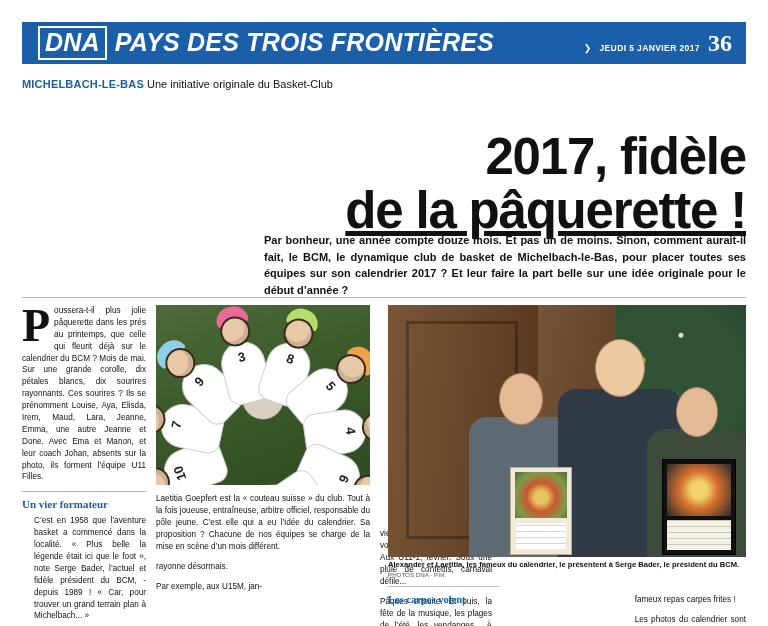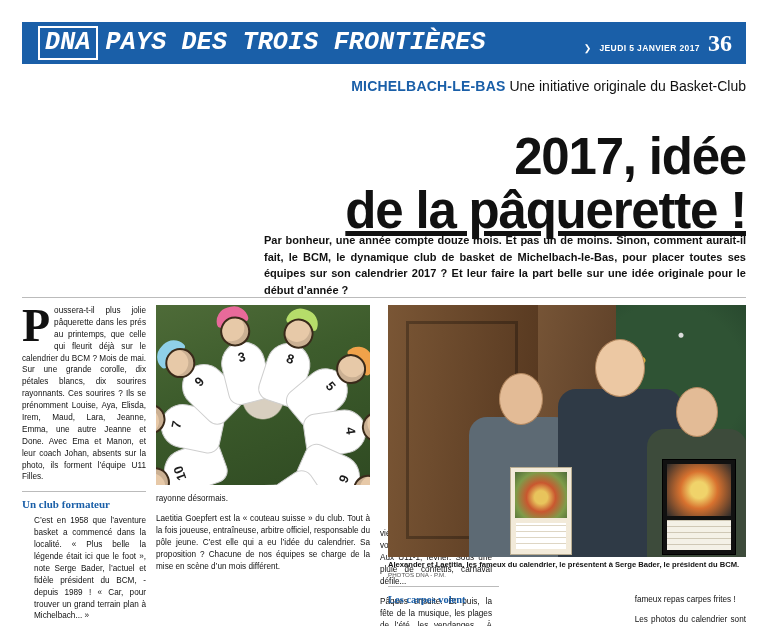--- a/index.html
+++ b/index.html
@@ -18,21 +18,21 @@
     position: absolute;
     left: 22px; top: 22px; right: 22px;
     height: 42px;
     background: #1a5fa8;
     display: flex;
     align-items: center;
     padding: 0 10px 0 16px;
   }
   .masthead-title {
     color: #ffffff;
-    font-family: Liberation Mono, monospace;
+    font-family: Liberation Sans, sans-serif;
     font-weight: bold;
     font-style: italic;
     font-size: 25px;
     letter-spacing: .2px;
     white-space: nowrap;
   }
   .masthead-dna {
     display: inline-block;
     border: 2px solid #ffffff;
     padding: 0px 5px 1px 5px;
@@ -59,22 +59,22 @@
     font-size: 24px;
     font-weight: bold;
     font-family: Liberation Serif, serif;
     line-height: 1;
   }
 
   
   .kicker {
     position: absolute;
     left: 22px; right: 22px; top: 78px;
-    text-align: right;
-    font-size: 14px;
+    text-align: left;
+    font-size: 11px;
   }
   .kicker-loc {
     color: #1a5fa8;
     font-weight: bold;
     letter-spacing: .2px;
   }
   .kicker-text { color: #111; }
 
   
   .headline {
@@ -323,34 +323,34 @@
     <span class="masthead-page">36</span>
   </div>
 </div>
 
 <div class="kicker">
   <span class="kicker-loc">MICHELBACH-LE-BAS</span>
   <span class="kicker-text">Une initiative originale du Basket-Club</span>
 </div>
 
 <h1 class="headline">
-  <span class="l1">2017, idée</span>
+  <span class="l1">2017, fidèle</span>
   <span class="l2">de la pâquerette !</span>
 </h1>
 
 <div class="standfirst">Par bonheur, une année compte douze mois. Et pas un de moins. Sinon, comment aurait-il fait, le BCM, le dynamique club de basket de Michelbach-le-Bas, pour placer toutes ses équipes sur son calendrier 2017 ? Et leur faire la part belle sur une idée originale pour le début d’année ?</div>
 
 <div class="hr-top"></div>
 
 <div class="col1">
   <div class="dropcap-para">
     <span class="dropcap">P</span><span>oussera-t-il plus jolie pâquerette dans les prés au printemps, que celle qui fleurit déjà sur le calendrier du BCM ? Mois de mai. Sur une grande corolle, dix pétales blancs, dix sourires rayonnants. Ces sourires ? Ils se prénomment Louise, Aya, Elisda, Irem, Maud, Lara, Jeanne, Emma, une autre Jeanne et Done. Avec Ema et Manon, et leur coach Johan, absents sur la photo, ils forment l’équipe U11 Filles.</span>
   </div>
   <div class="sub-rule"></div>
-  <div class="subhead">Un club formateur</div>
+  <div class="subhead">Un vier formateur</div>
   <div class="body-text">
     <p>C’est en 1958 que l’aventure basket a commencé dans la localité. « Plus belle la légende était ici que le foot », note Serge Bader, l’actuel et fidèle président du BCM, - depuis 1989 ! « Car, pour trouver un grand terrain plan à Michelbach... »</p>
     <p>En 2013, la mise à disposition des installations sportives du COSEC de Hégenheim donne « une nouvelle impulsion au club », ce pourquoi la section est créée. De nouvelles équipes naissent au fil des ans ».</p>
   </div>
 </div>
 
 <div class="col2">
   <div class="photo-daisy">
     <div class="daisy-bg"></div>
     <div id="daisy-petals">
@@ -401,22 +401,23 @@
         </div>
         <div class="petal" style="transform: rotate(146deg) translateY(-34px);">
           <div class="body"></div>
         </div>
         <div class="petal" style="transform: rotate(178deg) translateY(-34px);">
           <div class="body"></div>
         </div>
       </div>
   </div>
   <div class="col2-text">
+    <p>Laetitia Goepfert est la « couteau suisse » du club. Tout à la fois joueuse, entraîneuse, arbitre officiel, responsable du pôle jeune. C’est elle qui a eu l’idée du calendrier. Sa proposition ? Chacune de nos équipes se charge de la mise en scène d’un mois différent.</p>
     <p>rayonne désormais.</p>
-    <p>Laetitia Goepfert est la « couteau suisse » du club. Tout à la fois joueuse, entraîneuse, arbitre officiel, responsable du pôle jeune. C’est elle qui a eu l’idée du calendrier. Sa proposition ? Chacune de nos équipes se charge de la mise en scène d’un mois différent.</p>
+    <p>Par exemple, aux U15M, jan-</p>
   </div>
 </div>
 
 <div class="col-v" style="left:380px;">
   <p>vier. Et déjà, les cotillons volent ; le champagne pétille ! Aux U11-1, février. Sous une pluie de confettis, carnaval défile...</p>
   <p>Pâques ensuite. Et puis, la fête de la musique, les plages de l’été, les vendanges... À chaque saison, ses « trésors d’imagination »... Et, observe Laetitia Goepfert, « également une saine émulation au sein des groupes. « Rechercher les idées, créer les décors...</p>
 </div>
 
 <div class="photo-group">
   <div class="gp-wall"></div>

